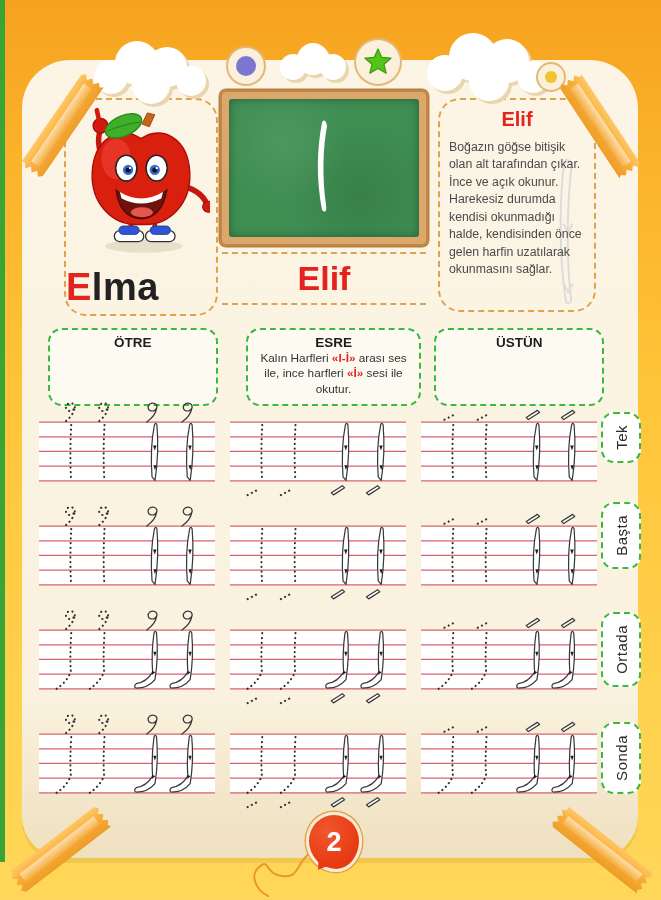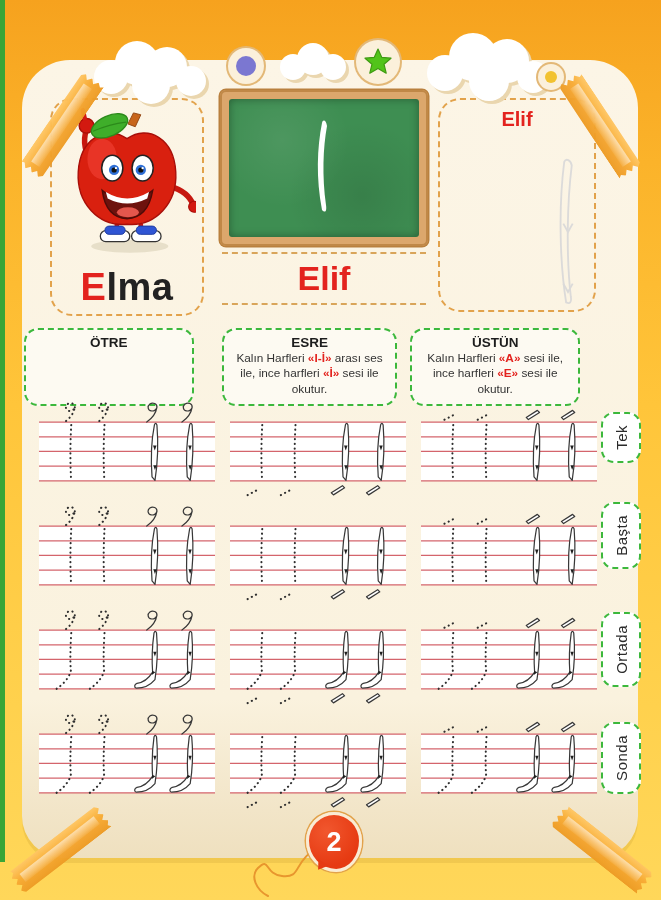--- a/index.html
+++ b/index.html
@@ -22,40 +22,40 @@
   
   .tape{position:absolute;width:112px;height:27px;z-index:7;background:linear-gradient(180deg,#FFC866 0%,#F8AC35 45%,#ED9A24 100%);opacity:.97;clip-path:polygon(3% 0,97% 4%,100% 18%,96% 32%,100% 46%,96% 60%,100% 74%,97% 88%,99% 100%,3% 96%,0 82%,4% 68%,0 54%,4% 40%,0 26%,4% 12%);}
   .tape::after{content:"";position:absolute;left:8%;top:30%;width:84%;height:38%;background:linear-gradient(180deg,rgba(255,255,255,.55),rgba(255,255,255,.08));}
   .tape-tl{left:6px;top:112px;transform:rotate(-56deg);}
   .tape-tr{left:544px;top:112px;transform:rotate(56deg);}
   .tape-bl{left:4px;top:836px;transform:rotate(-38deg);}
   .tape-br{left:546px;top:836px;transform:rotate(38deg);}
 
   
   .card{position:absolute;border:2.5px dashed #E2A24B;border-radius:22px;background:transparent;}
-  .left-card{left:50px;top:98px;width:150px;height:214px;display:flex;flex-direction:column;align-items:center;justify-content:flex-end;z-index:3;}
+  .left-card{left:64px;top:98px;width:150px;height:214px;display:flex;flex-direction:column;justify-content:flex-end;z-index:3;}
   .apple-wrap{position:absolute;left:6px;top:6px;width:138px;height:150px;}
   .word{font-size:38px;font-weight:700;color:#222;letter-spacing:.5px;margin-bottom:8px;line-height:1;}
   .word .cap{color:#E3231E;}
 
   .board{position:absolute;left:220px;top:90px;width:208px;height:156px;background:#DCA76C;border-radius:6px;box-shadow:inset 0 0 0 2px #C08847,0 0 0 1.5px #B9803E;padding:9px;box-sizing:border-box;z-index:3;}
   .board-inner{width:100%;height:100%;background:radial-gradient(circle at 28% 30%,rgba(255,255,255,.08),transparent 40%),radial-gradient(circle at 70% 70%,rgba(0,0,0,.10),transparent 45%),#3E8E52;border-radius:3px;box-shadow:inset 0 0 8px rgba(0,0,0,.35);display:flex;align-items:center;justify-content:center;}
   .board-letter{width:30px;height:110px;}
 
   .board-label-wrap{position:absolute;left:220px;top:252px;width:208px;text-align:center;z-index:3;}
   .dashline{border-top:2px dashed #D9A55A;height:0;margin:0 2px;}
   .board-label{font-size:34px;font-weight:700;color:#E3231E;line-height:1.45;}
 
   .right-card{left:438px;top:98px;width:158px;height:214px;z-index:3;box-sizing:border-box;padding:6px 9px;}
   .right-card .title{text-align:center;font-size:20px;font-weight:800;color:#E3231E;margin:2px 0 8px;}
   .right-card .body{font-size:12.3px;line-height:1.42;color:#4A4A4A;position:relative;z-index:2;}
   .watermark{position:absolute;right:8px;top:58px;width:36px;height:150px;opacity:.5;z-index:1;}
 
   
-  .info-row{position:absolute;left:24px;top:328px;width:556px;display:flex;gap:13px;z-index:3;}
+  .info-row{position:absolute;left:48px;top:328px;width:556px;display:flex;gap:13px;z-index:3;}
   .info-box{flex:1;border:2.5px dashed #3CB83C;border-radius:14px;background:rgba(255,255,255,.55);padding:5px 6px 7px;box-sizing:border-box;}
   .info-box .ititle{text-align:center;font-size:13.5px;font-weight:800;color:#1d1d1d;margin-bottom:1px;}
   .info-box .itext{text-align:center;font-size:11.8px;line-height:1.3;color:#333;}
   .info-box .hl{color:#E3231E;font-weight:700;}
 
   
   .practice{position:absolute;left:38px;top:398px;width:560px;z-index:3;}
   .prow{display:flex;gap:13px;margin-bottom:1px;}
   .cellsvg{width:178px;height:103px;display:block;}
   .redline{stroke:#D4646C;stroke-width:1.3;}
@@ -194,33 +194,33 @@
     <div class="board-label">Elif</div>
     <div class="dashline"></div>
   </div>
 
   <div class="card right-card">
     <div class="title">Elif</div>
     <svg class="watermark" viewBox="0 0 36 160">
       <path d="M14,4 C8,50 9,110 16,154 C20,156 22,154 21,148 C16,104 17,48 22,8 C21,2 16,0 14,4 Z" fill="none" stroke="#BDC2D0" stroke-width="2"></path>
       <path d="M13,70 l5,9 5,-9 M13,134 l5,9 5,-9" fill="none" stroke="#BDC2D0" stroke-width="2"></path>
     </svg>
+    <div class="body">Boğazın göğse bitişik olan alt tarafından çıkar. İnce ve açık okunur. Harekesiz durumda kendisi okunmadığı halde, kendisinden önce gelen harfin uzatılarak okunmasını sağlar.</div>
   </div>
 
   <div class="info-row">
     <div class="info-box">
       <div class="ititle">ÖTRE</div>
     </div>
     <div class="info-box" style="flex:1.04;margin-left:15px;">
       <div class="ititle">ESRE</div>
       <div class="itext"><span>Kalın Harfleri </span><span class="hl">«I-İ»</span><span> arası ses ile, ince harfleri </span><span class="hl">«İ»</span><span> sesi ile okutur.</span></div>
     </div>
     <div class="info-box">
       <div class="ititle">ÜSTÜN</div>
-      <div class="itext"><span>Kalın Harfleri </span><span class="hl">«A»</span><span> sesi ile, ince harfleri </span><span class="hl">«E»</span><span> sesi ile okutur.</span></div>
     </div>
   </div>
 
   <div class="practice" id="practice-rows">
       <div class="prow">
         <svg viewBox="0 0 182 104" class="cellsvg">
           <rect x="1" y="24" width="180" height="60" fill="#fff"></rect>
           <line x1="1" y1="24" x2="181" y2="24" class="redline"></line>
           <line x1="1" y1="39" x2="181" y2="39" class="redline"></line>
           <line x1="1" y1="54" x2="181" y2="54" class="redline"></line>

